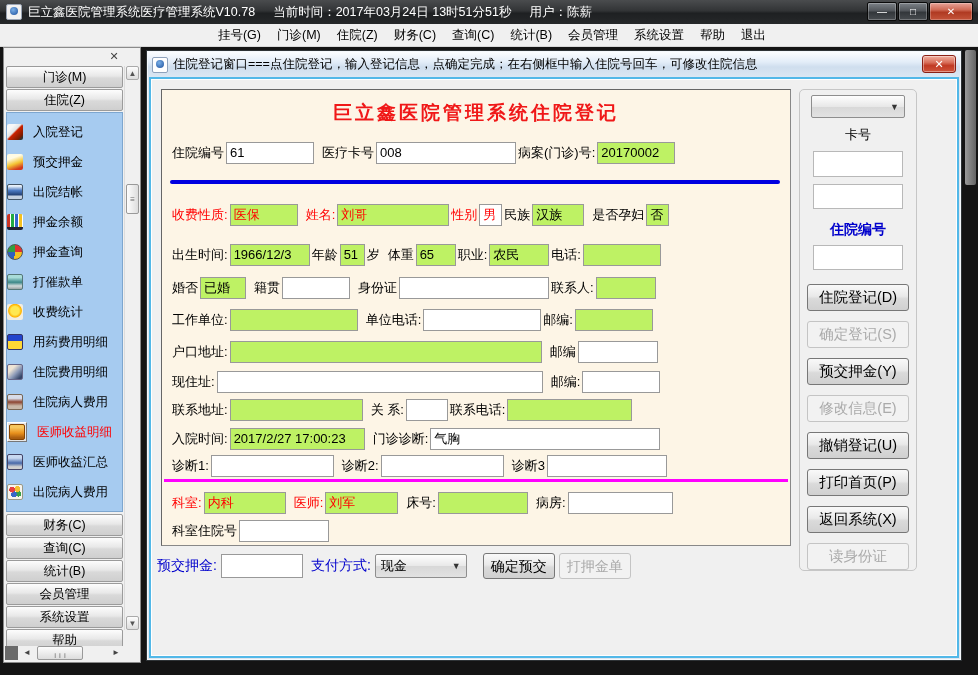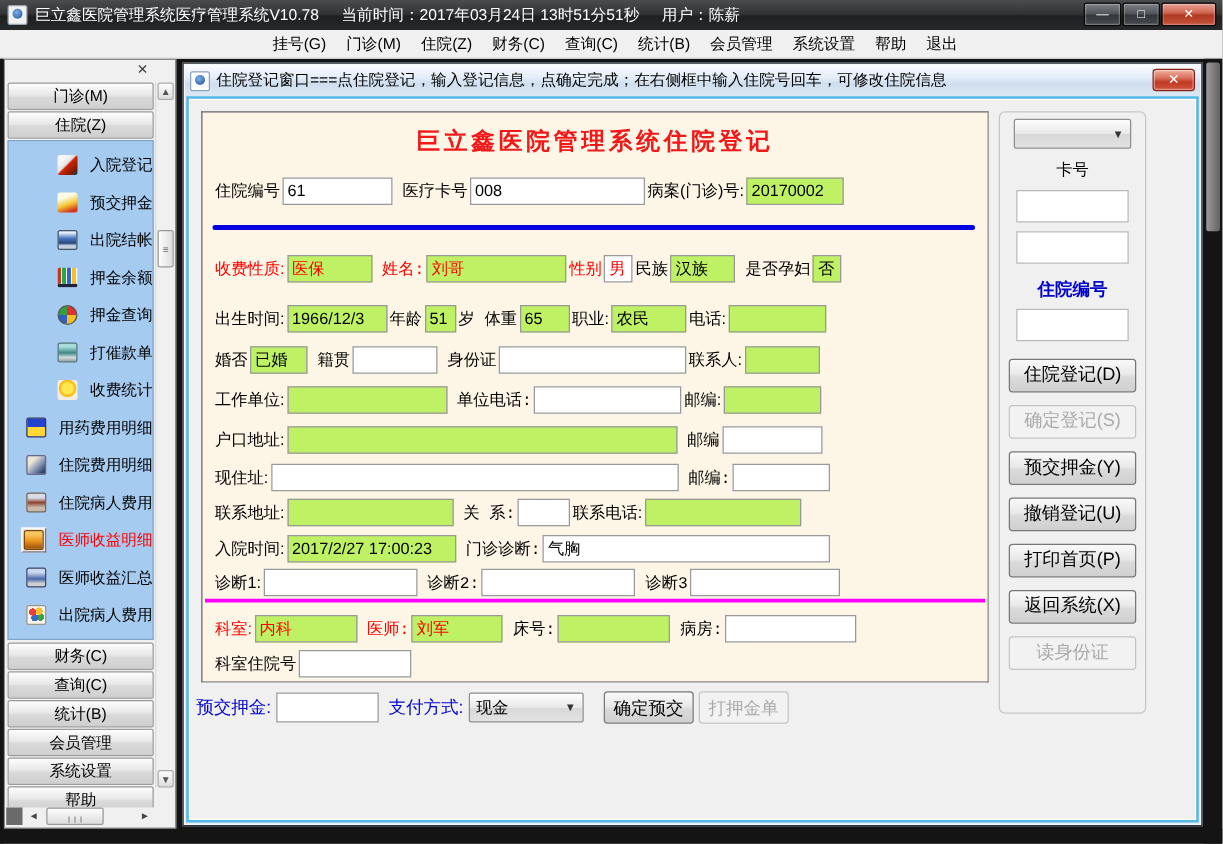--- a/index.html
+++ b/index.html
@@ -32,21 +32,21 @@
   .sidebar { position:absolute; left:3px; top:47px; width:138px; height:616px;
     background:#f0f0f0; border:1px solid #8a8a8a; }
   .sb-close { position:absolute; top:1px; right:18px; width:16px; height:15px; text-align:center;
     font-size:11px; font-weight:bold; color:#444; line-height:15px; }
   .sb-content { position:absolute; left:2px; top:18px; width:117px; }
   .sb-tab { height:22px; margin-bottom:1px; text-align:center; line-height:21px; font-size:12.5px;
     background:linear-gradient(180deg,#fdfdfd,#e8e8e8 45%,#d9d9d9 55%,#cfcfcf);
     border:1px solid #9b9b9b; border-radius:2px; }
   .sb-panel { background:#a6cbf0; border:1px solid #7da6cf; padding:4px 0; }
   .sb-item { height:30px; display:flex; align-items:center; gap:10px; padding-left:0;
-    font-size:12.5px; white-space:nowrap; overflow:hidden;justify-content:flex-end; }
+    font-size:12.5px; white-space:nowrap; overflow:hidden; }
   .sb-item.active { color:#f00; }
   .icon16 { width:16px; height:16px; flex:0 0 auto; border-radius:2px; }
   .icon-frame { width:20px; height:20px; flex:0 0 auto; background:#e8e8e8; border:1px solid #fff;
     border-right-color:#777; border-bottom-color:#777; display:flex; align-items:center; justify-content:center; }
   .ic-1 { background:linear-gradient(135deg,#f7f7f7 25%,#e3e3e3 45%,#cc2200 52%,#7a1c00 82%,#333 90%); }
   .ic-2 { background:linear-gradient(160deg,#fffbe4 28%,#f4c534 58%,#d4381c 86%); }
   .ic-3 { background:linear-gradient(180deg,#e8f1fa 8%,#4a78c0 40%,#27467c 68%,#c4d0e0 82%); border:1px solid #456; }
   .ic-4 { background:linear-gradient(90deg,#cc3322 0 3px,#fff 3px 4px,#22aa44 4px 7px,#fff 7px 8px,#3366cc 8px 11px,#fff 11px 12px,#f4c020 12px 15px,#fff 15px); border-bottom:3px solid #223; }
   .ic-5 { border-radius:50%; background:conic-gradient(#e03030 0 25%,#f4c020 25% 52%,#3060c0 52% 76%,#30a040 76%); border:1px solid #555; }
   .ic-6 { background:linear-gradient(180deg,#a8dcd8 18%,#3c8888 52%,#d2dada 78%,#9aa4a4); border:1px solid #577; }
@@ -97,21 +97,21 @@
     background:#f0f0f0; border:2px solid #52b8e8; box-shadow:inset 0 0 0 1px #fff; }
 
   
   .form-panel { position:absolute; left:10px; top:10px; width:630px; height:457px;
     background:#fdf5e6; border:1px solid #888; border-top-color:#666; border-left-color:#666; }
   .form-title { position:absolute; left:0; right:0; top:10px; text-align:center;
     font-size:19px; font-weight:bold; color:#f01818; letter-spacing:3px; }
   .frow { position:absolute; left:10px; right:6px; height:25px; display:flex; align-items:center; gap:2px; }
   .lb { font-size:13px; white-space:nowrap; }
   .lb.red { color:#ff0000; }
-  .lb.sp { margin-left:6px;font-family:Liberation Mono, monospace; }
+  .lb.sp { margin-left:6px; }
   .fi { height:22px; border:1px solid #999; background:#bef264; font-size:13px; padding:0 3px;
     font-family:inherit; color:#000; min-width:0; }
   .fi.white { background:#fff; }
   .fi.redtext { color:#f00; }
   .hline-blue { position:absolute; left:8px; right:10px; top:90px; height:4px; background:#0000e0; border-radius:2px; }
   .hline-magenta { position:absolute; left:2px; right:2px; top:389px; height:3px; background:#ff00ff; }
 
   
   .deposit-bar { position:absolute; left:6px; top:474px; height:26px; display:flex; align-items:center; gap:4px; }
   .blue-lb { color:#0000cc; font-size:14px; white-space:nowrap; }
@@ -401,20 +401,21 @@
           <span class="combo-arrow">▼</span>
         </span>
         <span class="rg-cardlabel">卡号</span>
         <input class="rg-input" value="" style="">
         <input class="rg-input" value="" style="">
         <span class="rg-admlabel">住院编号</span>
         <input class="rg-input" style="margin-top: 6px;" value="">
         <span class="btn rg-btn" style="margin-top:14px;">住院登记(D)</span>
         <span class="btn rg-btn disabled">确定登记(S)</span>
         <span class="btn rg-btn">预交押金(Y)</span>
+        <span class="btn rg-btn disabled">修改信息(E)</span>
         <span class="btn rg-btn">撤销登记(U)</span>
         <span class="btn rg-btn">打印首页(P)</span>
         <span class="btn rg-btn">返回系统(X)</span>
         <span class="btn rg-btn disabled">读身份证</span>
       </div>
 
     </div>
   </div>
 
   <div class="frame-left"></div>

